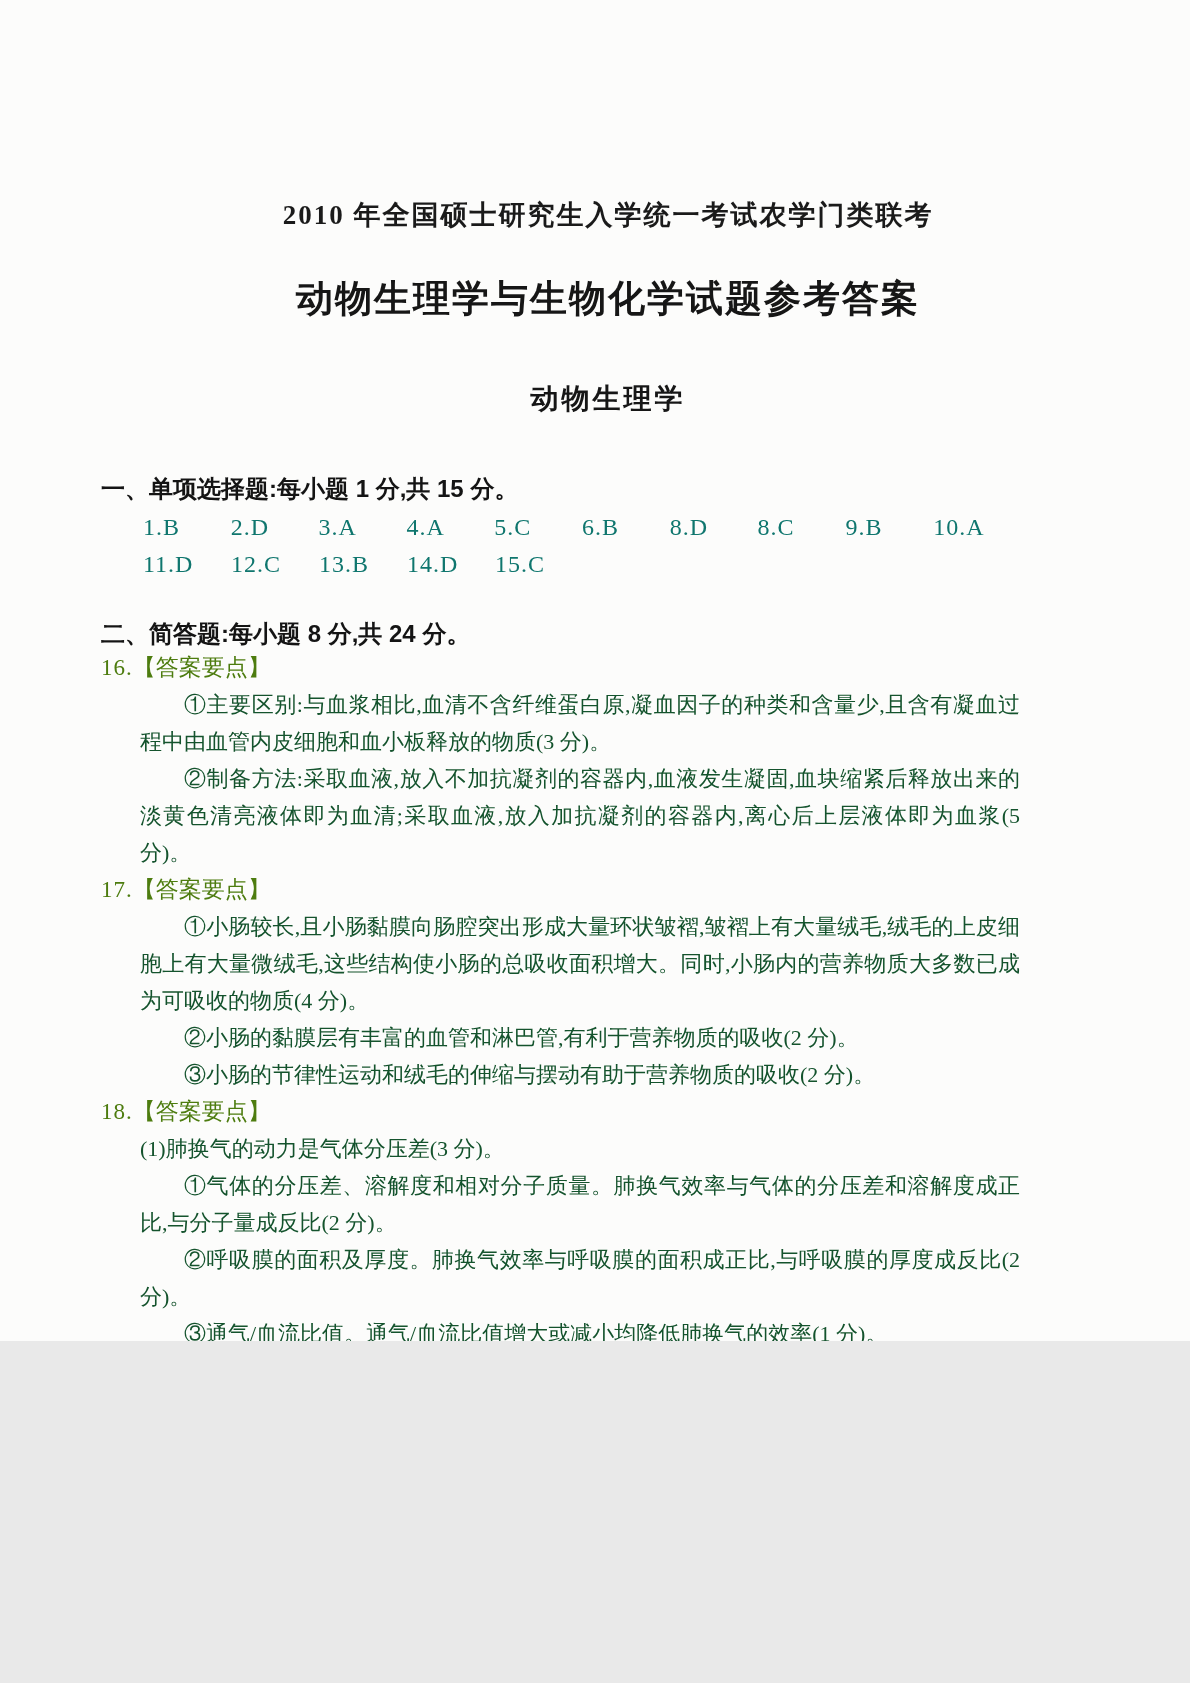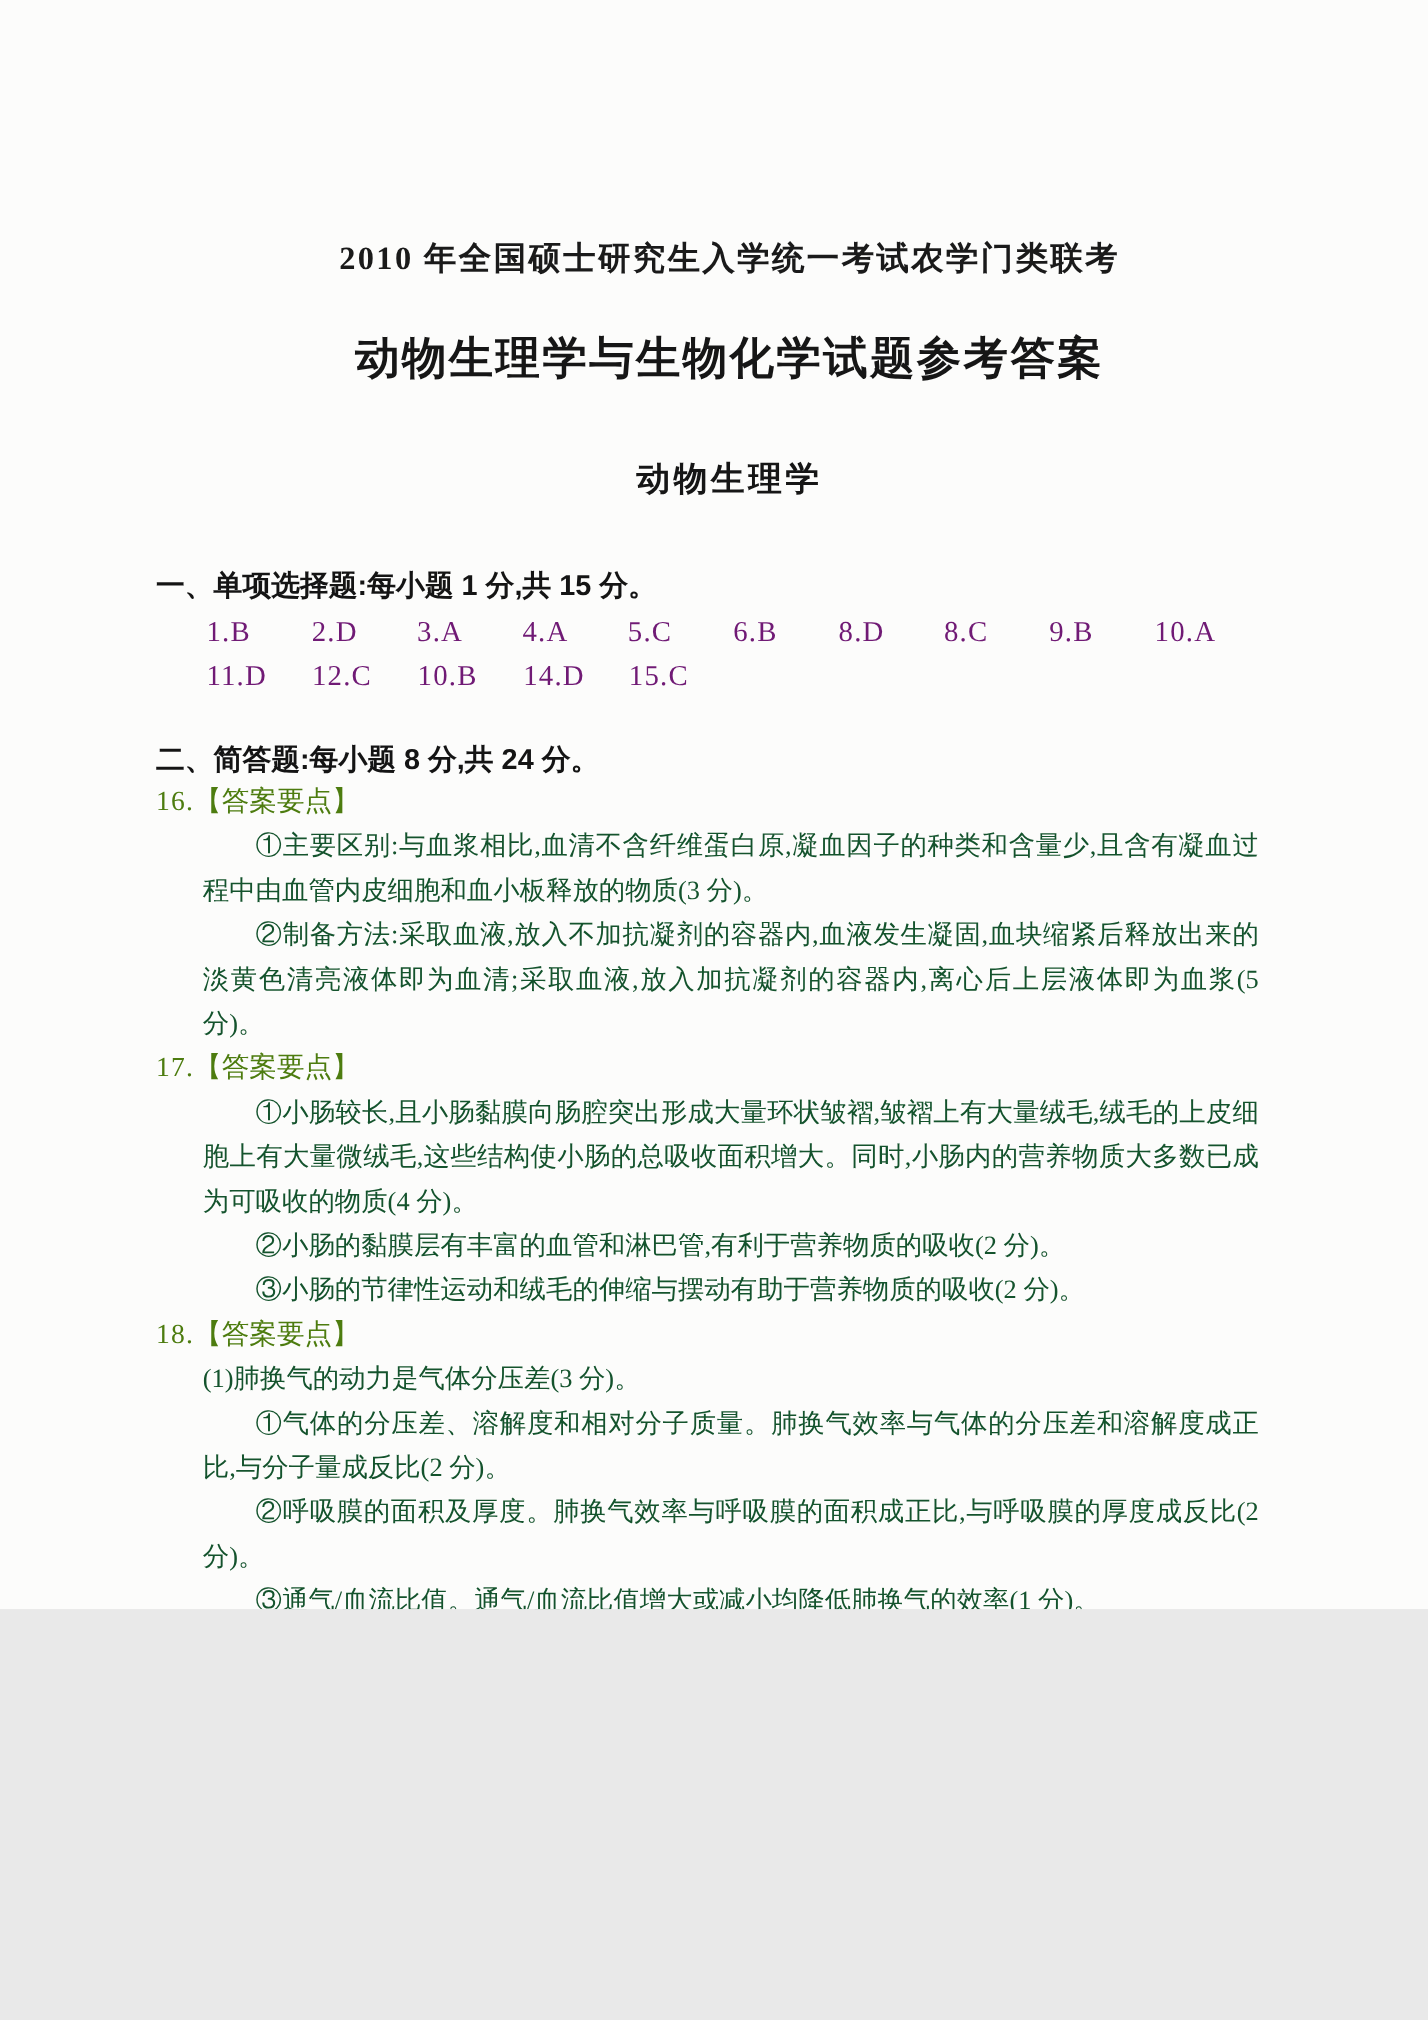--- a/index.html
+++ b/index.html
@@ -42,41 +42,41 @@
   .subject {
     margin-top: 68px;
     font-size: 28px;
     font-weight: bold;
     font-family: "Liberation Sans", "DejaVu Sans", sans-serif;
     letter-spacing: 3px;
     color: #161616;
   }
   .content {
     position: absolute;
-    left: 130px;
+    left: 101px;
     top: 470px;
     width: 920px;
   }
   .sec-heading {
     margin: 0;
     font-family: "Liberation Sans", "DejaVu Sans", sans-serif;
     font-weight: bold;
     font-size: 24px;
     line-height: 30px;
     color: #141414;
   }
   .sec-heading.first { margin-top: 4px; }
   .sec-heading.second { margin-top: 40px; }
   .sec-heading.third { margin-top: 28px; }
   .ans-row {
     display: flex;
     margin-left: 42px;
     font-size: 24px;
     line-height: 30px;
-    color: #701a75;
+    color: #0f766e;
   }
   .ans-row.row1 { margin-top: 8px; }
   .ans-row.row2 { margin-top: 7px; }
   .ans { width: 88px; letter-spacing: 1px; }
   .item { margin: 0; }
   .item-head {
     font-size: 23px;
     line-height: 37px;
     color: #4d7c0f;
   }
@@ -115,21 +115,21 @@
         <span class="ans">5.C</span>
         <span class="ans">6.B</span>
         <span class="ans">8.D</span>
         <span class="ans">8.C</span>
         <span class="ans">9.B</span>
         <span class="ans">10.A</span>
       </div>
       <div class="ans-row row2">
         <span class="ans">11.D</span>
         <span class="ans">12.C</span>
-        <span class="ans">10.B</span>
+        <span class="ans">13.B</span>
         <span class="ans">14.D</span>
         <span class="ans">15.C</span>
       </div>
     </section>
 
     <section>
       <h2 class="sec-heading second">二、简答题:每小题 8 分,共 24 分。</h2>
 
       <div class="item">
         <div class="item-head"><span class="num">16.</span><span class="label">【答案要点】</span></div>

